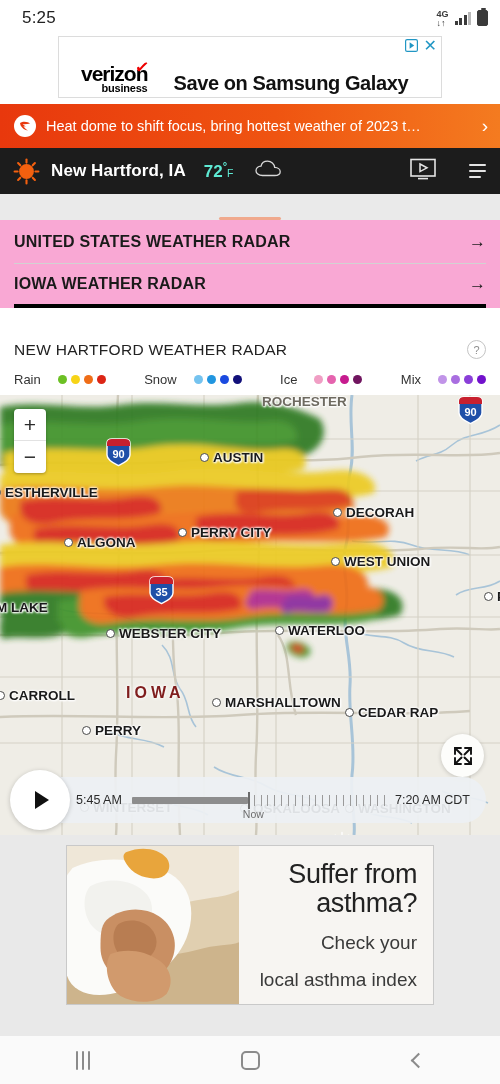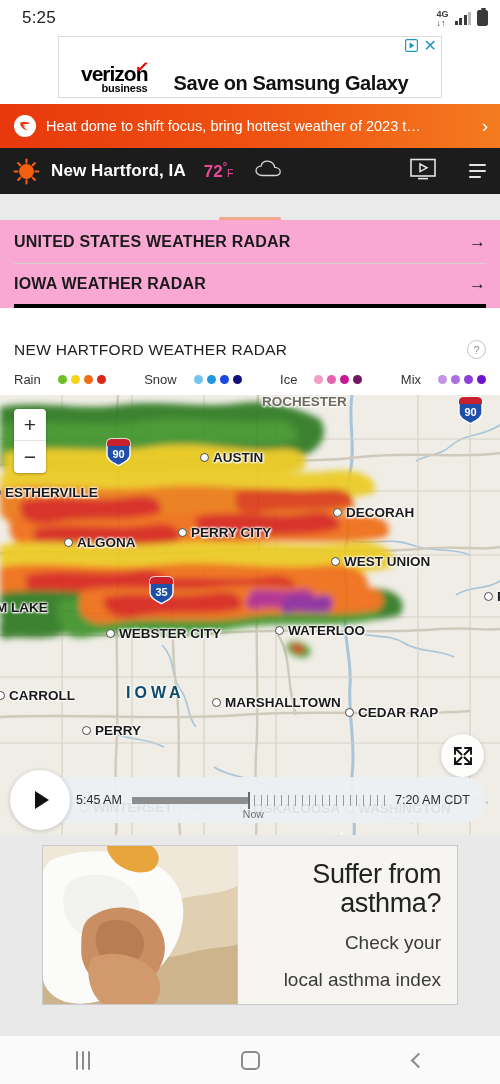--- a/index.html
+++ b/index.html
@@ -56,21 +56,21 @@
                display:flex; align-items:center; justify-content:center; }
   .alert-txt { flex:1; color:#fff; font-size:14.5px; white-space:nowrap;
                overflow:hidden; text-overflow:ellipsis; }
   .alert-chev { color:#fff; font-size:19px; font-weight:300; padding-right:2px; }
 
   
   .header { height:46px; background:#1c1c1c; display:flex; align-items:center;
             padding:0 14px 0 13px; gap:11px; }
   .sun { width:27px; height:27px; flex:0 0 27px; }
   .loc { color:#fff; font-size:17px; font-weight:bold; letter-spacing:.1px; }
-  .temp { color:#ec4899; font-size:17px; font-weight:bold; margin-left:7px; }
+  .temp { color:#5eead4; font-size:17px; font-weight:bold; margin-left:7px; }
   .temp sup { font-size:11px; }
   .temp .f { font-size:10.5px; font-weight:normal; }
   .cloud-ico { margin-left:9px; }
   .hdr-spacer { flex:1; }
   .tv-ico, .burger { cursor:pointer; }
   .burger { display:flex; flex-direction:column; gap:4px; margin-left:22px; }
   .burger i { display:block; height:1.8px; background:#e4e4e4; border-radius:1px; }
   .burger i:nth-child(1){width:17px}.burger i:nth-child(2){width:17px}.burger i:nth-child(3){width:12px}
 
   
@@ -107,21 +107,21 @@
              border-radius:4px; box-shadow:0 1px 3px rgba(0,0,0,.3); z-index:6; }
   .zoomctl div { height:32px; display:flex; align-items:center; justify-content:center;
                  font-size:21px; color:#2b2b2b; cursor:pointer; font-weight:300; }
   .zoomctl div:first-child { border-bottom:1px solid #e2e2e2; }
   .citylbl { position:absolute; display:flex; align-items:center; gap:4px; z-index:5;
              white-space:nowrap; }
   .citydot { width:9px; height:9px; border-radius:50%; background:#fff;
              border:1.5px solid #4a4a4a; flex:0 0 9px; }
   .cityname { font-size:13.5px; font-weight:bold; color:#1a1a1a;
               text-shadow:0 0 3px #fff,0 0 3px #fff,0 0 2px #fff,1px 1px 2px #fff; }
-  .statelbl { position:absolute; font-size:16px; font-weight:bold; color:#0c4a6e;
+  .statelbl { position:absolute; font-size:16px; font-weight:bold; color:#7f1d1d;
               letter-spacing:4px; z-index:5;
               text-shadow:0 0 4px #fff,0 0 3px #fff; }
   .fullscr { position:absolute; right:16px; bottom:58px; width:43px; height:43px;
              border-radius:50%; background:#fdfdfb; display:flex; align-items:center;
              justify-content:center; box-shadow:0 1px 4px rgba(0,0,0,.18); cursor:pointer; z-index:7; }
   .timeline { position:absolute; left:14px; right:14px; bottom:12px; height:46px;
               background:rgba(237,240,243,.93); border-radius:23px; display:flex;
               align-items:center; padding-left:62px; padding-right:16px; z-index:7; }
   .playbtn { position:absolute; left:-4px; top:-7px; width:60px; height:60px;
              border-radius:50%; background:#fff; box-shadow:0 1px 5px rgba(0,0,0,.2);
@@ -140,21 +140,21 @@
   .tl-now { position:absolute; left:48%; top:21px; font-size:10.5px; color:#6d6d6d;
             transform:translateX(-50%); }
   .aw-mark { position:absolute; right:6px; bottom:-34px; display:flex; align-items:center;
              gap:4px; z-index:7; opacity:.82; }
   .aw-text { font-size:20px; font-weight:bold; color:#fff; letter-spacing:-.4px;
              text-shadow:0 1px 2px rgba(0,0,0,.25); }
 
   
   .botad-wrap { background:#e9e9e9; display:flex; justify-content:center;
                 padding-top:10px; height:170px; }
-  .botad { width:416px; height:160px; border:1px solid #c9c9c9; background:#f7f5f2;
+  .botad { width:368px; height:160px; border:1px solid #c9c9c9; background:#f7f5f2;
            display:flex; overflow:hidden; position:relative; }
   .botad-img { width:47%; position:relative; overflow:hidden;
                background:linear-gradient(160deg,#f4efe6 0%,#e9dfcf 45%,#d8c6a8 100%); }
   .botad-txt { flex:1; padding:14px 16px 0 0; text-align:right; }
   .botad-h { font-size:27px; color:#222; line-height:1.08; letter-spacing:-.4px; }
   .botad-s { font-size:19px; color:#3a3a3a; line-height:1.18; margin-top:14px; }
 
   
   .navbar { position:absolute; left:0; bottom:0; width:500px; height:48px;
             background:#fafafa; display:flex; align-items:center; }

